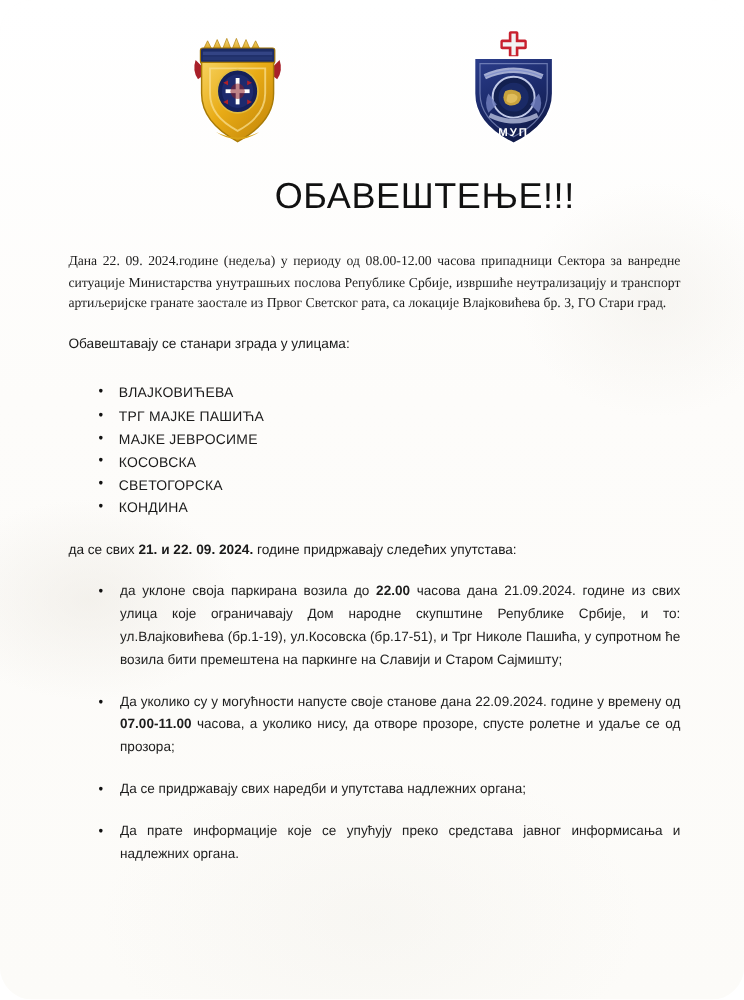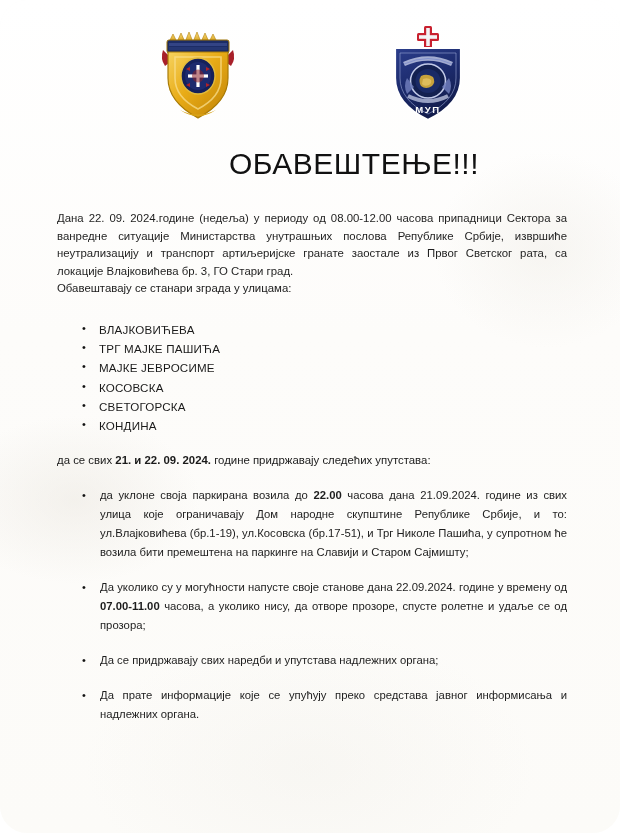--- a/index.html
+++ b/index.html
@@ -72,21 +72,21 @@
     width: 510px;
   }
   p.para {
     margin: 0 0 14px 0;
     font-size: 11.4px;
     line-height: 17.6px;
     text-align: justify;
     text-justify: inter-word;
     color: #1e1e1e;
   }
-  p.para.lead { margin-bottom: 0; }
+  p.para.lead { margin-bottom: 16px; font-family: Liberation Serif, serif; }
   p.intro-streets { margin: 0 0 22px 0; font-size: 11.4px; line-height: 17.6px; }
 
   ul.streets {
     margin: 0 0 0 0;
     padding: 0 0 0 42px;
     list-style: none;
   }
   ul.streets li {
     position: relative;
     font-size: 11.6px;

